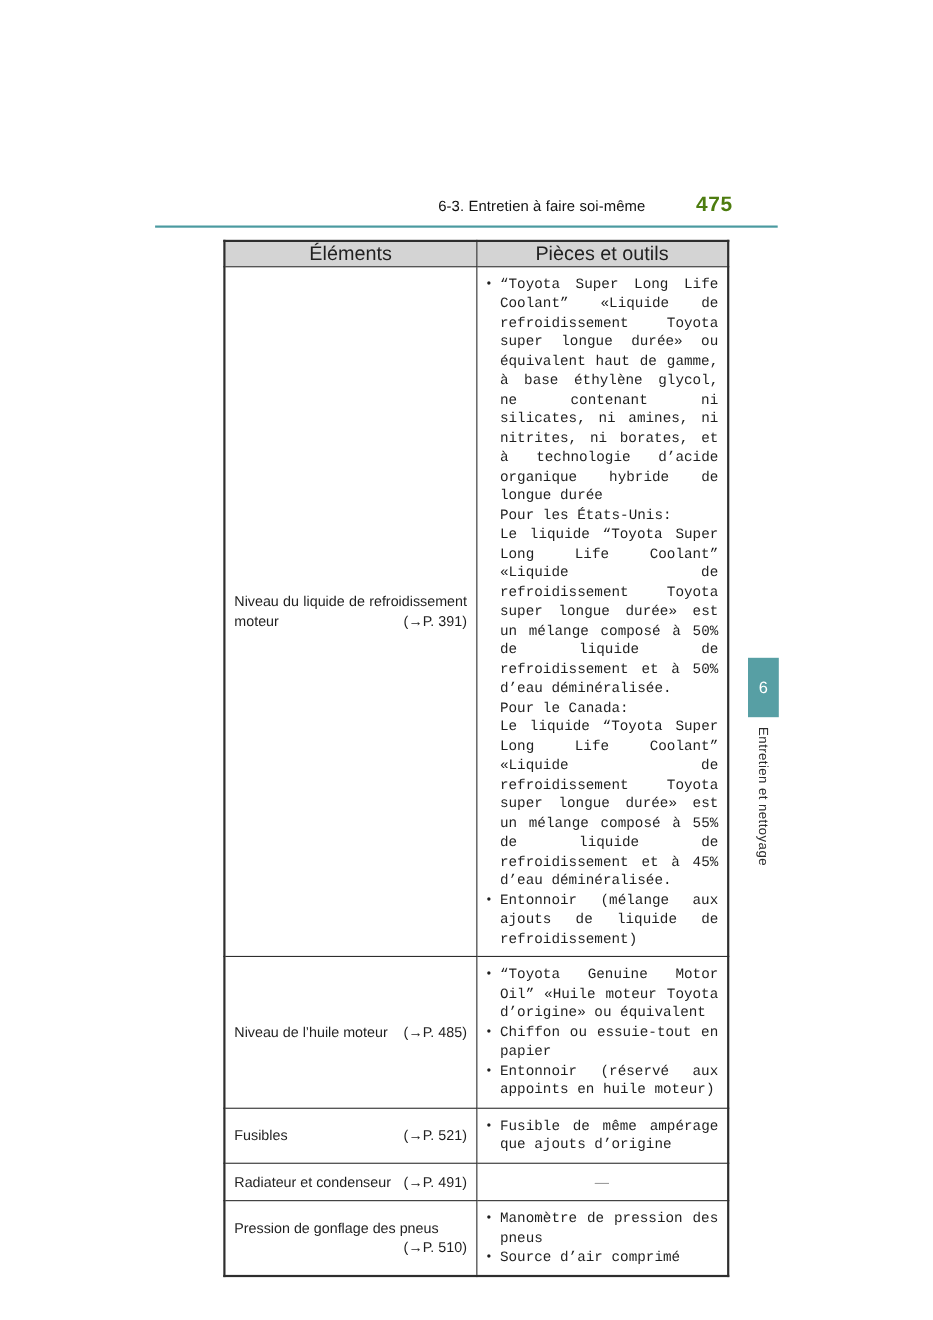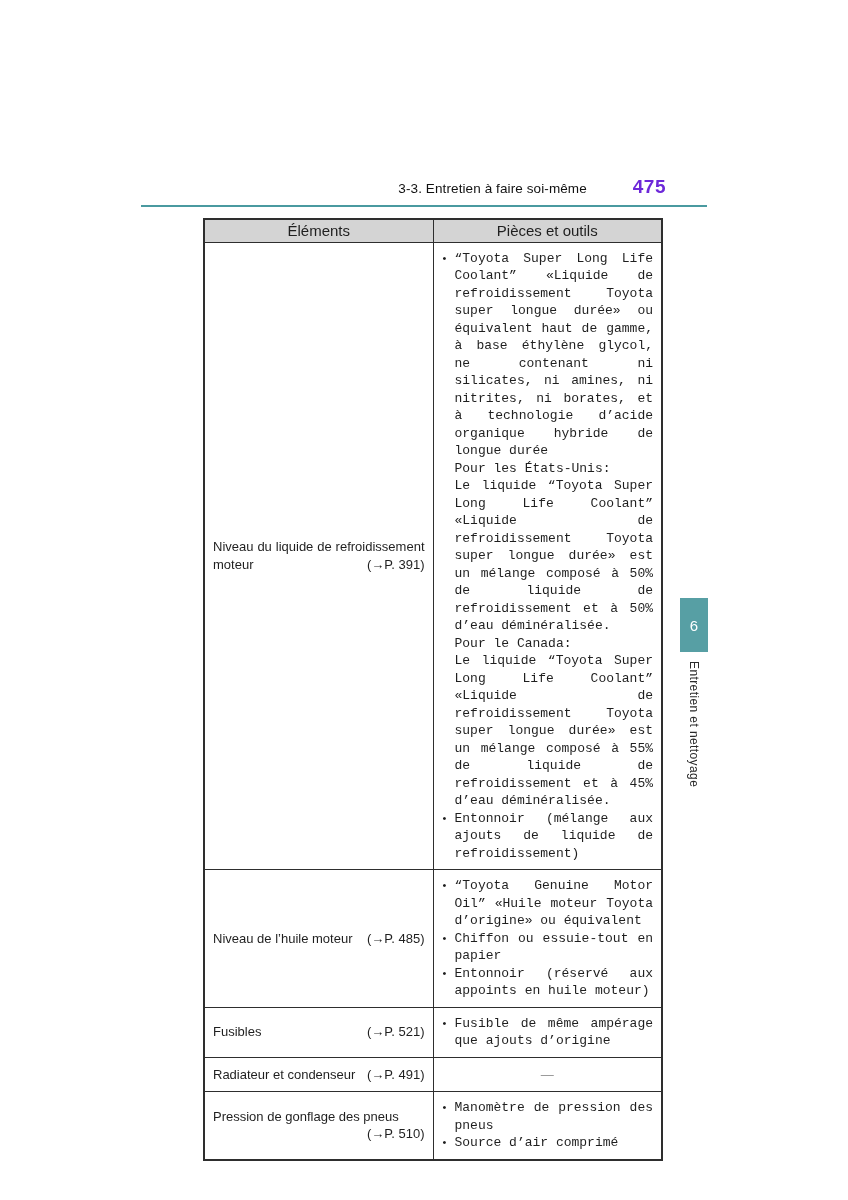--- a/index.html
+++ b/index.html
@@ -13,33 +13,33 @@
     color: #1c1c1c;
   }
 
   
   .page-header {
     position: absolute; left: 141px; top: 176px; width: 566px;
     padding-right: 41px;
     display: flex; justify-content: flex-end; align-items: baseline; gap: 46px;
   }
   .section-title { font-size: 13.5px; letter-spacing: 0.1px; color: #111; }
-  .page-number  { font-size: 19px; font-weight: 700; letter-spacing: 0.5px; color: #6d28d9; }
+  .page-number  { font-size: 19px; font-weight: 700; letter-spacing: 0.5px; color: #4d7c0f; }
   .header-rule  { position: absolute; left: 141px; top: 205px; width: 566px; height: 2px; }
 
   
   .main-table {
     position: absolute; left: 203px; top: 218px; width: 458px;
     border-collapse: collapse; table-layout: fixed;
     font-size: 13px; line-height: 17.5px; color: #1f1f1f;
     border: 2px solid #2e2e2e;
   }
   .main-table col { width: 229px; }
   .main-table th {
-    font-weight: 400; font-size: 15px; height: 14px;
+    font-weight: 400; font-size: 18px; height: 14px;
     border: 1px solid #2e2e2e; text-align: center; padding: 2px 4px;
   }
   .main-table td { border: 1px solid #2e2e2e; vertical-align: middle; }
 
   .cell-left  { padding: 8px; text-align: justify; }
   .cell-left .ref { float: right; white-space: nowrap; }
   .cell-right { padding: 7px 8px; }
 
   .tools { list-style: none; margin: 0; padding: 0; }
   .tool  { position: relative; padding-left: 13px; }
@@ -68,21 +68,21 @@
     font-size: 12px; letter-spacing: 0.4px; color: #2b2b2b;
     white-space: nowrap;
   }
 </style>
 </head>
 <body>
 
 <div class="page">
 
   <div class="page-header">
-    <span class="section-title">3-3. Entretien à faire soi-même</span>
+    <span class="section-title">6-3. Entretien à faire soi-même</span>
     <span class="page-number">475</span>
   </div>
   <div class="header-rule" style="background: rgb(74, 154, 160);"></div>
 
   <table class="main-table">
     <colgroup>
         <col>
         <col>
       </colgroup>
     <thead>

